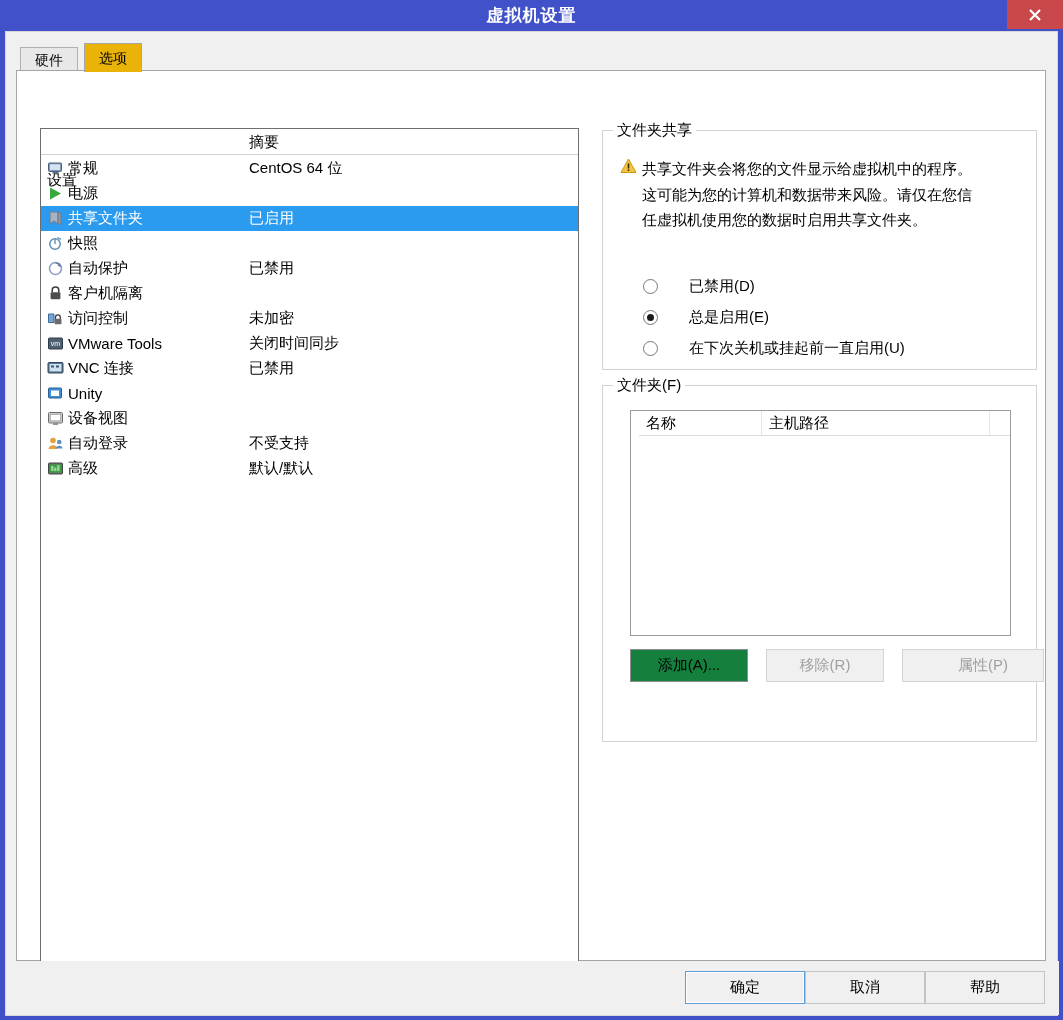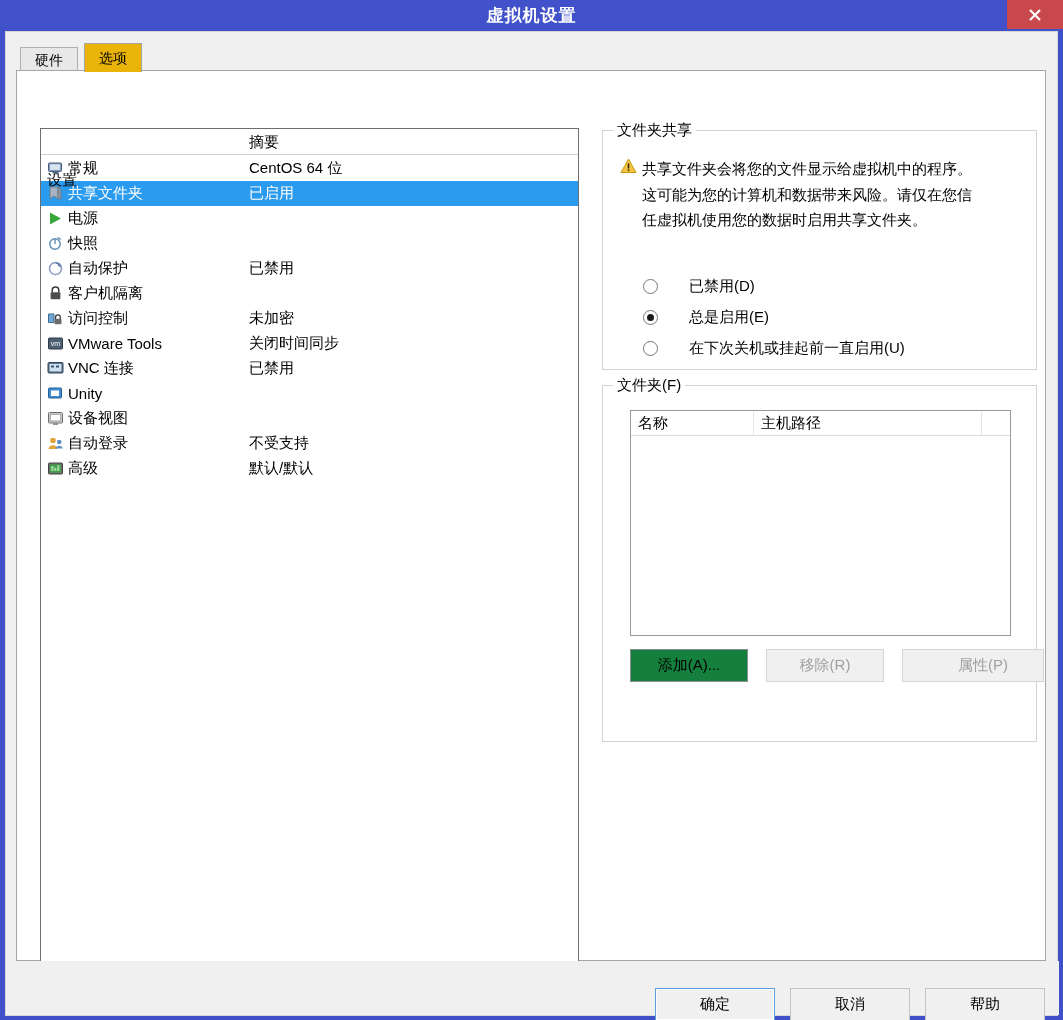--- a/index.html
+++ b/index.html
@@ -202,20 +202,21 @@
   .radio-label { font-size: 15px; color: #000; white-space: nowrap; }
 
   
   .folders-table {
     position: absolute;
     left: 27px; top: 24px;
     width: 381px; height: 226px;
     background: #fff;
     border: 1px solid #9a9a9a;
     overflow: hidden;
+    padding-left: 8px;
   }
   .ft-header {
     display: flex;
     height: 25px;
     border-bottom: 1px solid #dcdcdc;
   }
   .ft-header .fth {
     font-size: 15px; color: #000;
     line-height: 24px;
     padding-left: 7px;
@@ -283,23 +284,22 @@
 
   
   .footer {
     position: absolute;
     left: 0; bottom: 0;
     width: 1053px; height: 54px;
     background: #f0f0f0;
   }
   .footer-btns {
     position: absolute;
-    right: 14px; top: 27px;
+    right: 14px; top: 10px;
     display: flex;
-    gap: 15px;
   }
   .fbtn {
     width: 120px; height: 33px;
     font-size: 15px;
     color: #000;
     background: #f0f0f0;
     border: 1px solid #c4c4c4;
     display: flex; align-items: center; justify-content: center;
     cursor: pointer;
     user-select: none;
@@ -343,42 +343,42 @@
                   <svg width="17" height="17" viewBox="0 0 17 17">
                     <rect x="1.5" y="3" width="13" height="8.5" rx="1" fill="#7f99b8" stroke="#4a5f7a"></rect>
                     <rect x="3" y="4.3" width="10" height="5.6" fill="#d7e4f2"></rect>
                     <rect x="5.5" y="12" width="6" height="1.6" fill="#5d6f84"></rect>
                   </svg>
                 </span>
                 <span>常规</span>
               </div>
               <div class="rs">CentOS 64 位</div>
             </div>
+            <div class="list-row">
+              <div class="rn">
+                <span class="ico">
+                  <svg width="17" height="17" viewBox="0 0 17 17">
+                    <path d="M3 2.5 L14 8.5 L3 14.5 Z" fill="#39a83b"></path>
+                  </svg>
+                </span>
+                <span>电源</span>
+              </div>
+              <div class="rs"></div>
+            </div>
             <div class="list-row selected">
               <div class="rn">
                 <span class="ico">
                   <svg width="17" height="17" viewBox="0 0 17 17">
                     <path d="M3 2 L11 2 L11 14 L7 11 L3 14 Z" fill="#a7b3c0" stroke="#6d7b8a"></path>
                     <path d="M11 2 L14 4 L14 14 L11 14 Z" fill="#8d9aa8" stroke="#6d7b8a"></path>
                   </svg>
                 </span>
                 <span>共享文件夹</span>
               </div>
               <div class="rs">已启用</div>
-            </div>
-            <div class="list-row">
-              <div class="rn">
-                <span class="ico">
-                  <svg width="17" height="17" viewBox="0 0 17 17">
-                    <path d="M3 2.5 L14 8.5 L3 14.5 Z" fill="#39a83b"></path>
-                  </svg>
-                </span>
-                <span>电源</span>
-              </div>
-              <div class="rs"></div>
             </div>
             <div class="list-row">
               <div class="rn">
                 <span class="ico">
                   <svg width="17" height="17" viewBox="0 0 17 17">
                     <circle cx="8" cy="9" r="5.2" fill="none" stroke="#5f8fb5" stroke-width="1.5"></circle>
                     <path d="M8 3.8 L8 9" stroke="#5f8fb5" stroke-width="1.4"></path>
                     <path d="M10.5 2.5 L14 4.3" stroke="#5f8fb5" stroke-width="1.4"></path>
                   </svg>
                 </span>

